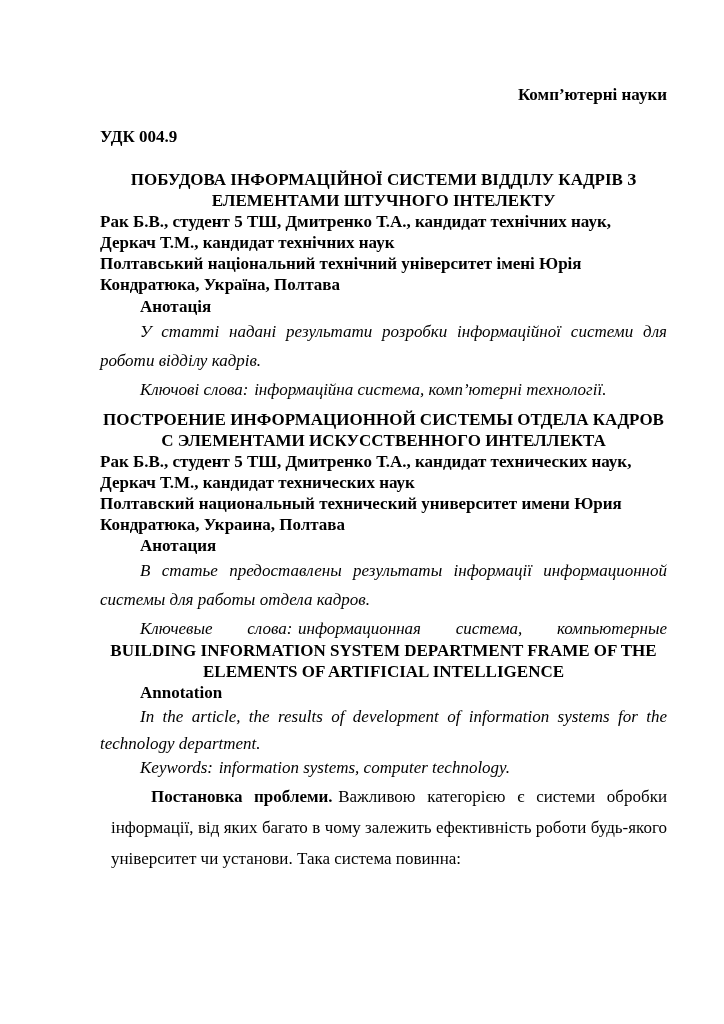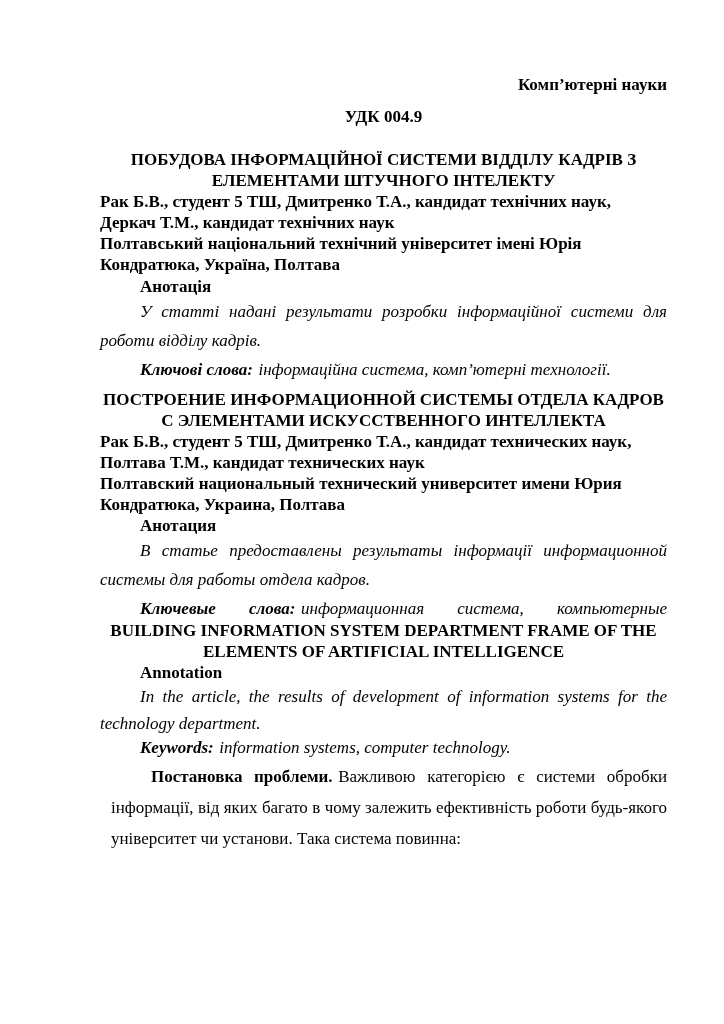--- a/index.html
+++ b/index.html
@@ -13,41 +13,41 @@
     height: 1024px;
     margin: 0 auto;
     background: #ffffff;
     overflow: hidden;
     font-family: "Liberation Serif", "DejaVu Serif", serif;
     color: #000000;
   }
   .content {
     position: absolute;
     left: 100px;
-    top: 74px;
+    top: 84px;
     width: 567px;
     font-size: 17px;
   }
   
   .ln   { line-height: 21px; white-space: nowrap; }   
   .ln15 { line-height: 29px; white-space: nowrap; }   
   .ln15e{ line-height: 27px; white-space: nowrap; }   
   .lnb  { line-height: 31px; white-space: nowrap; margin-left: 11px; }   
   .kwln { line-height: 22px; white-space: nowrap; }   
   
   .stretch { text-align: justify; text-align-last: justify; }
   .indent  { padding-left: 40px; }
   .center  { text-align: center; }
   .right   { text-align: right; }
   .b  { font-weight: bold; }
   .i  { font-style: italic; }
-  .bi { font-weight: bold; font-style: italic; }
+  .bi { font-weight: normal; font-style: italic; }
   .lead-gap { margin-right: 0.33em; }
   
-  .mt-udc     { margin-top: 11px; text-align: center; }
+  .mt-udc     { margin-top: 21px; }
   .mt-title1  { margin-top: 22px; }
   .mt-ann     { margin-top: 1px; }
   .mt-kw      { margin-top: 4px; }
   .mt-sec-ru  { margin-top: 8px; }
   .mt-sec-en  { }
   .mt-body    { margin-top: 2px; }
 </style>
 </head>
 <body>
 
@@ -79,21 +79,21 @@
       </div>
     </div>
 
     <div class="mt-sec-ru">
       <div>
         <div class="ln center b">ПОСТРОЕНИЕ ИНФОРМАЦИОННОЙ СИСТЕМЫ ОТДЕЛА КАДРОВ</div>
         <div class="ln center b">С ЭЛЕМЕНТАМИ ИСКУССТВЕННОГО ИНТЕЛЛЕКТА</div>
       </div>
       <div>
         <div class="ln b">Рак Б.В., студент 5 ТШ, Дмитренко Т.А., кандидат технических наук,</div>
-        <div class="ln b">Полтава Т.М., кандидат технических наук</div>
+        <div class="ln b">Деркач Т.М., кандидат технических наук</div>
         <div class="ln b">Полтавский национальный технический университет имени Юрия</div>
         <div class="ln b">Кондратюка, Украина, Полтава</div>
       </div>
       <div class="ln b indent">Анотация</div>
       <div>
         <div class="ln15 i indent stretch">В статье предоставлены результаты інформації информационной</div>
         <div class="ln15 i">системы для работы отдела кадров.</div>
       </div>
       <div>
         <div class="kwln indent stretch mt-kw">

